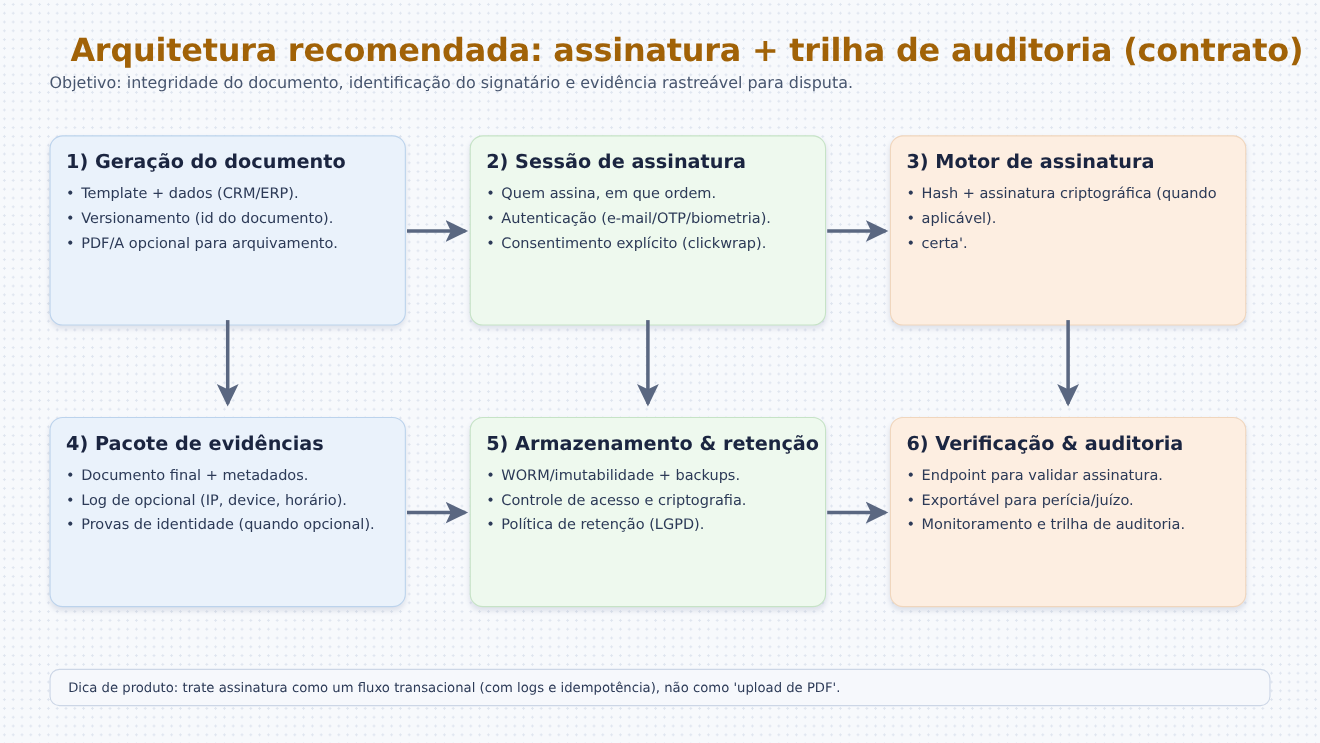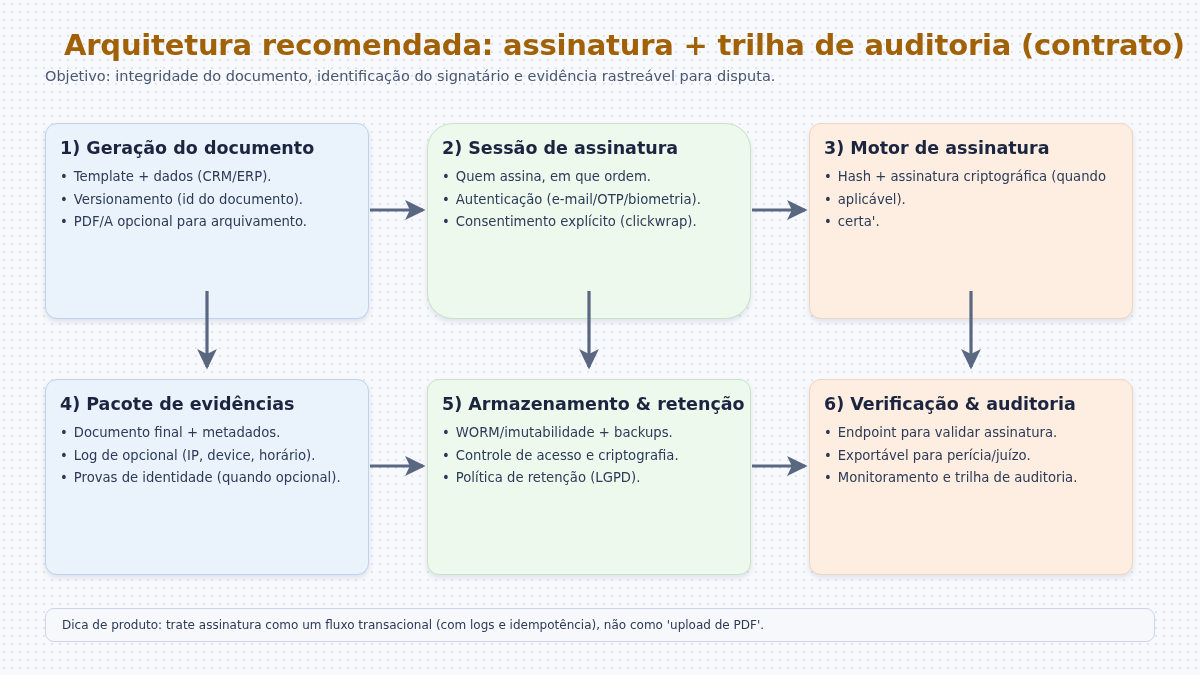--- a/index.html
+++ b/index.html
@@ -42,21 +42,21 @@
     top: 68px;
     font-size: 14.5px;
     color: #48566f;
     white-space: nowrap;
   }
 
   
   .node {
     position: absolute;
     width: 324px;
-    height: 196px;
+    height: 173px;
     border-radius: 12px;
     box-sizing: border-box;
     border: 1.5px solid #c3cfe2;
     box-shadow: 0 3px 5px rgba(60, 80, 120, 0.13);
     padding: 14px 14px 10px 14px;
   }
   .node.blue   { background: #eaf2fb; border-color: #bcd3ec; }
   .node.green  { background: #eef9ee; border-color: #c6e3c6; }
   .node.peach  { background: #fdeee1; border-color: #f0d6bd; }
 
@@ -79,21 +79,21 @@
   .node-line::before {
     content: "\2022";
     color: #2c3a57;
     margin-right: 6px;
   }
   
   .node { overflow: visible; }
 
   
   #node-1 { left: 45px;  top: 123px; }
-  #node-2 { left: 427px; top: 123px; border-radius: 26px; }
+  #node-2 { left: 427px; top: 123px; }
   #node-3 { left: 809px; top: 123px; }
   #node-4 { left: 45px;  top: 379px; }
   #node-5 { left: 427px; top: 379px; }
   #node-6 { left: 809px; top: 379px; }
 
   
   .arrow-layer {
     position: absolute;
     inset: 0;
     pointer-events: none;

